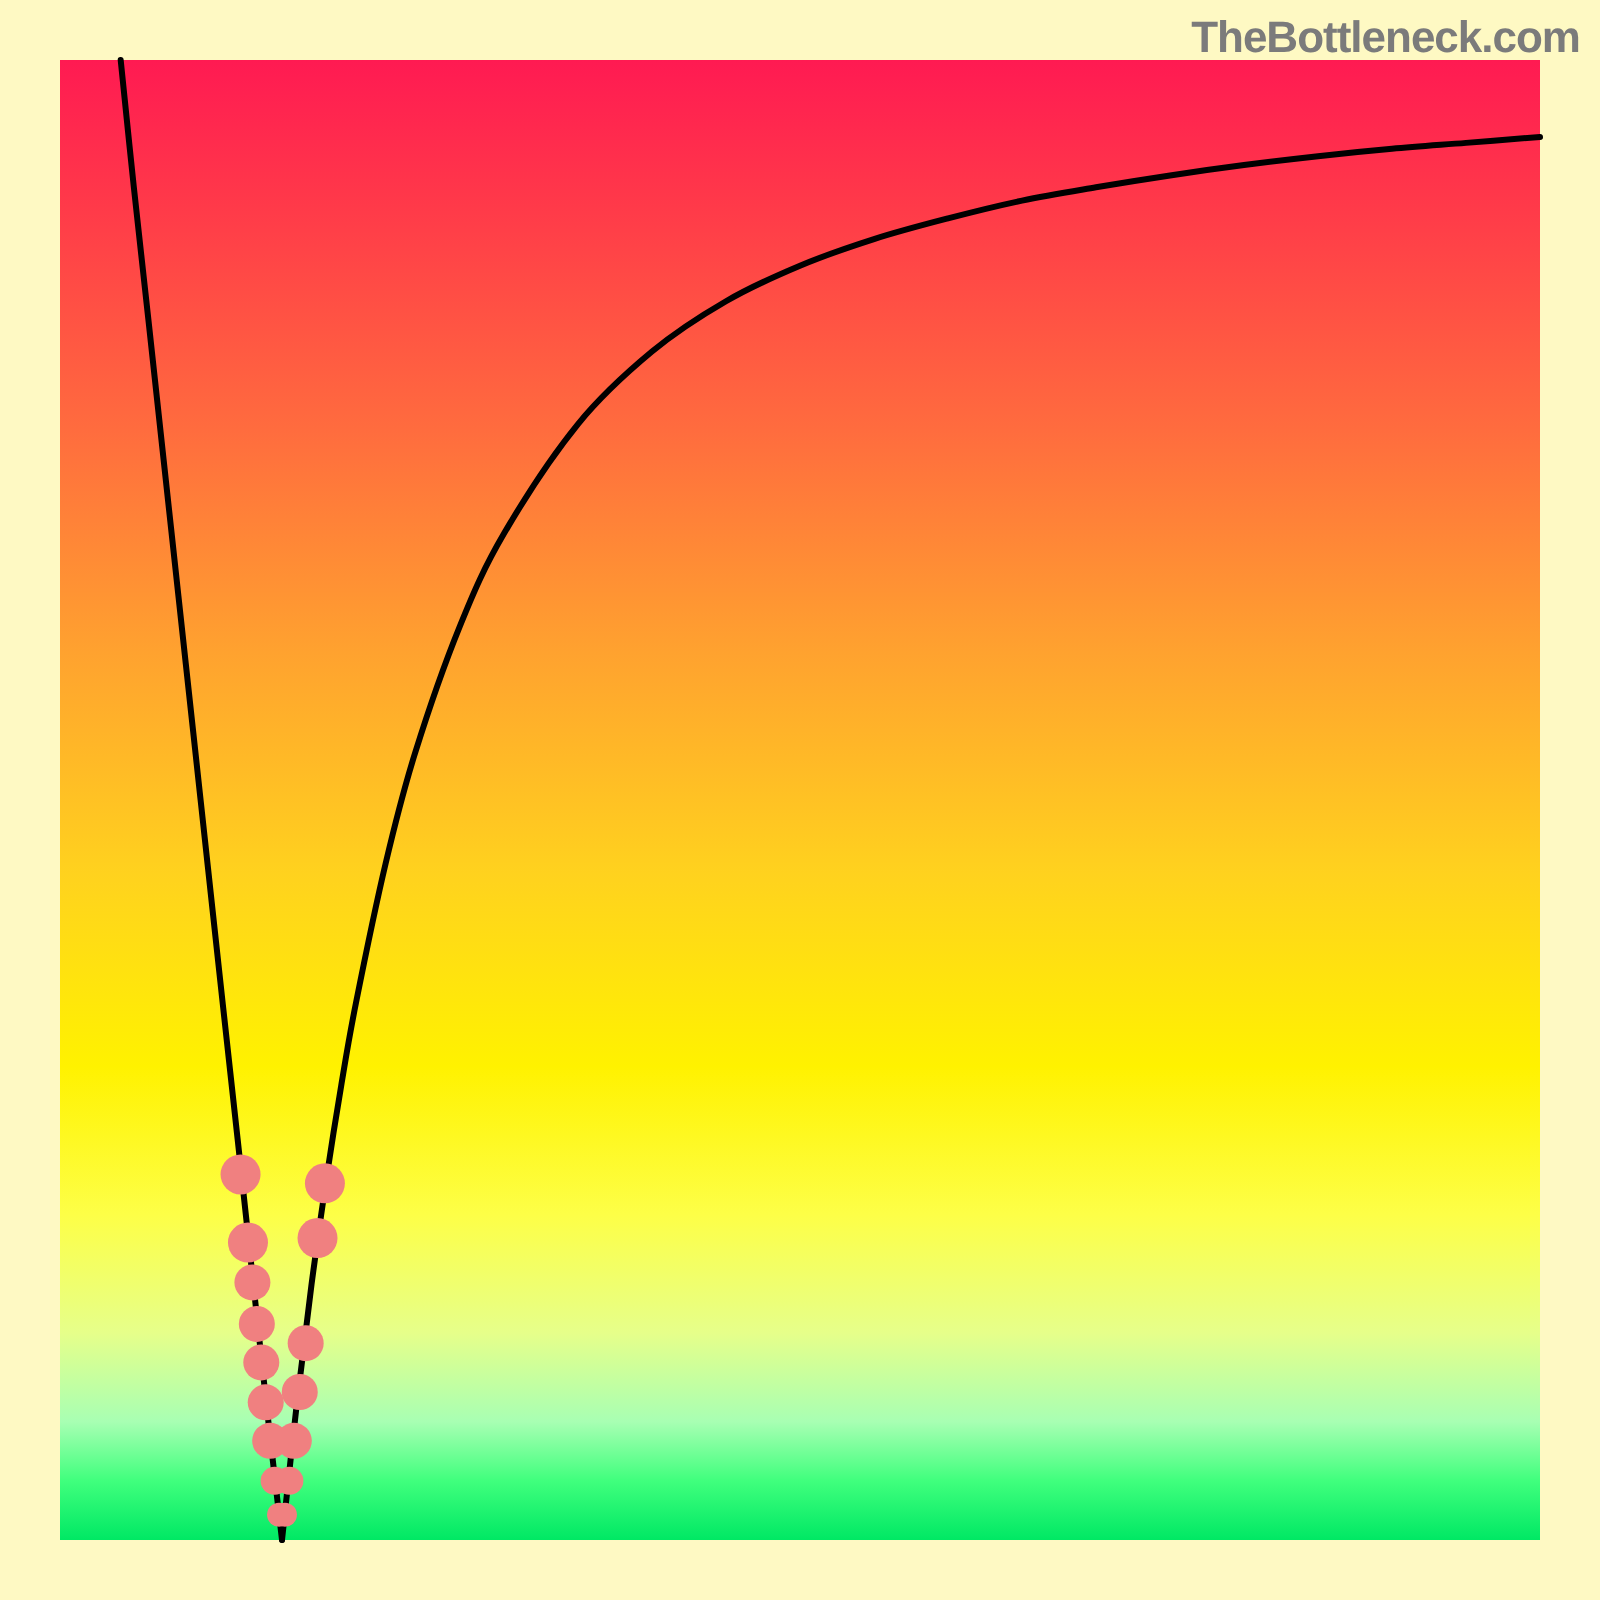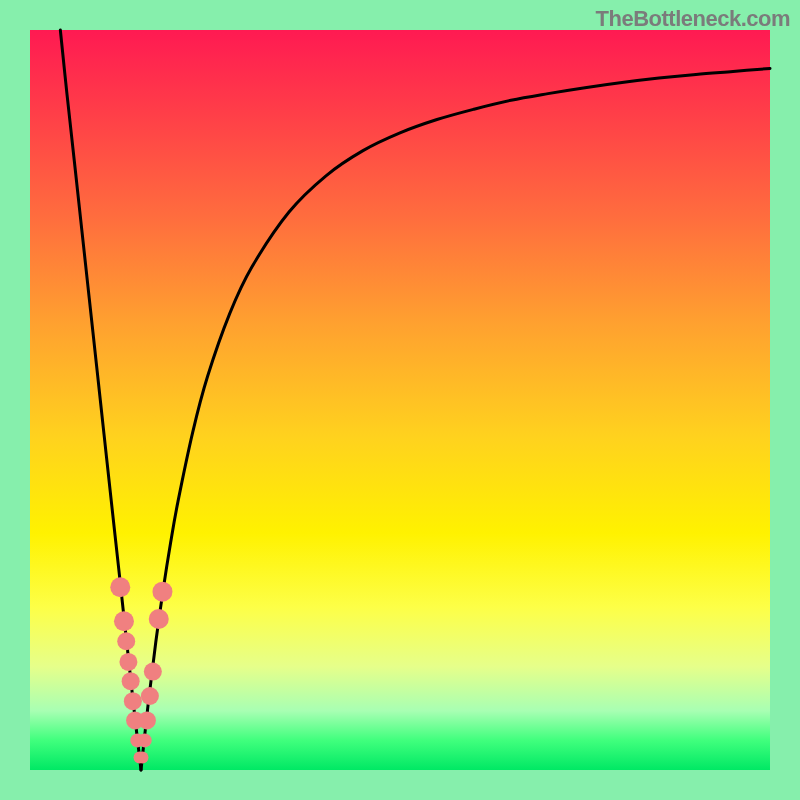--- a/index.html
+++ b/index.html
@@ -8,21 +8,21 @@
     width: 800px;
     height: 800px;
     background: #000;
     overflow: hidden;
   }
   .frame {
     position: absolute;
     left: 0; top: 0;
     width: 800px;
     height: 800px;
-    background: #86efac;
+    background: #fef9c3;
   }
   .plot-area {
     position: absolute;
     left: 30px;
     top: 30px;
     width: 740px;
     height: 740px;
     background: linear-gradient(to bottom,
       #ff1a52 0%,
       #ff3a49 10%,

